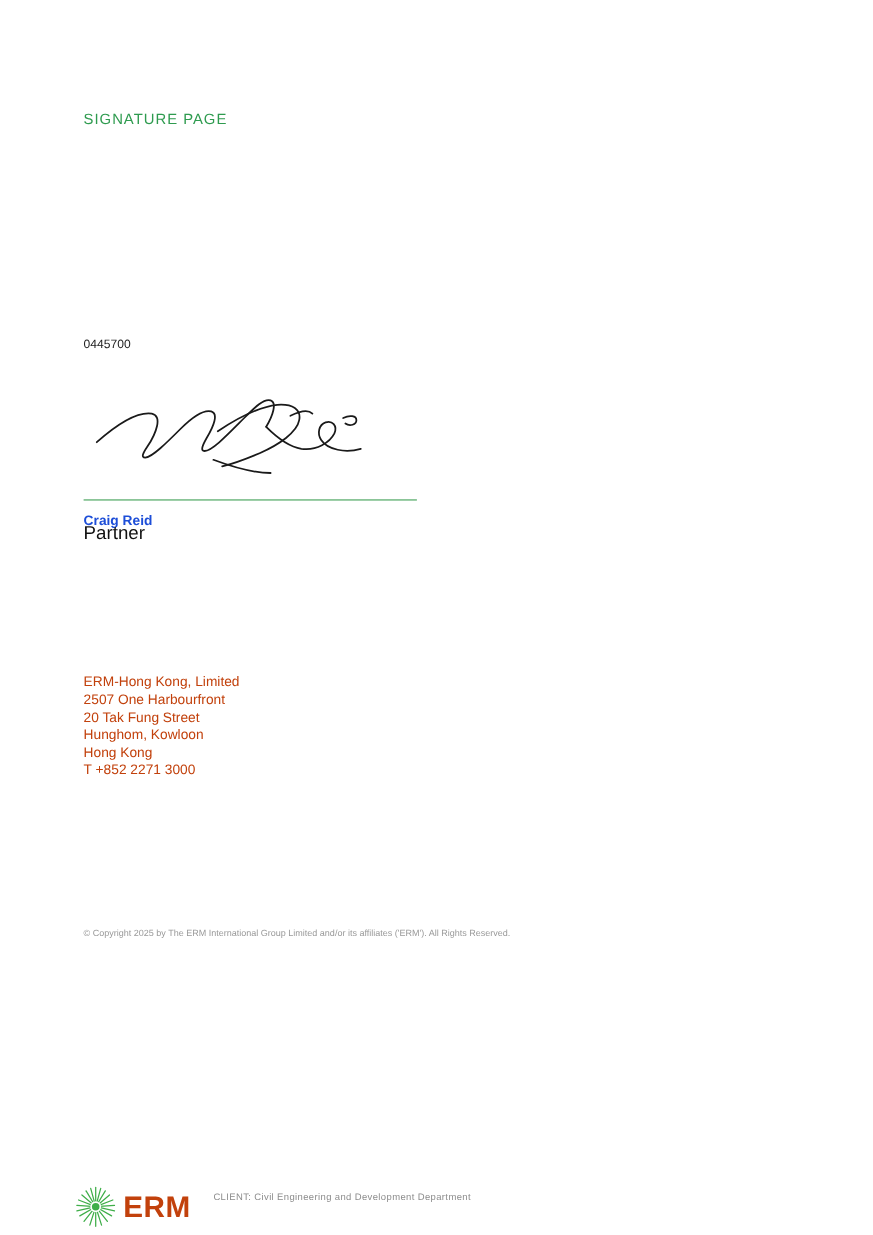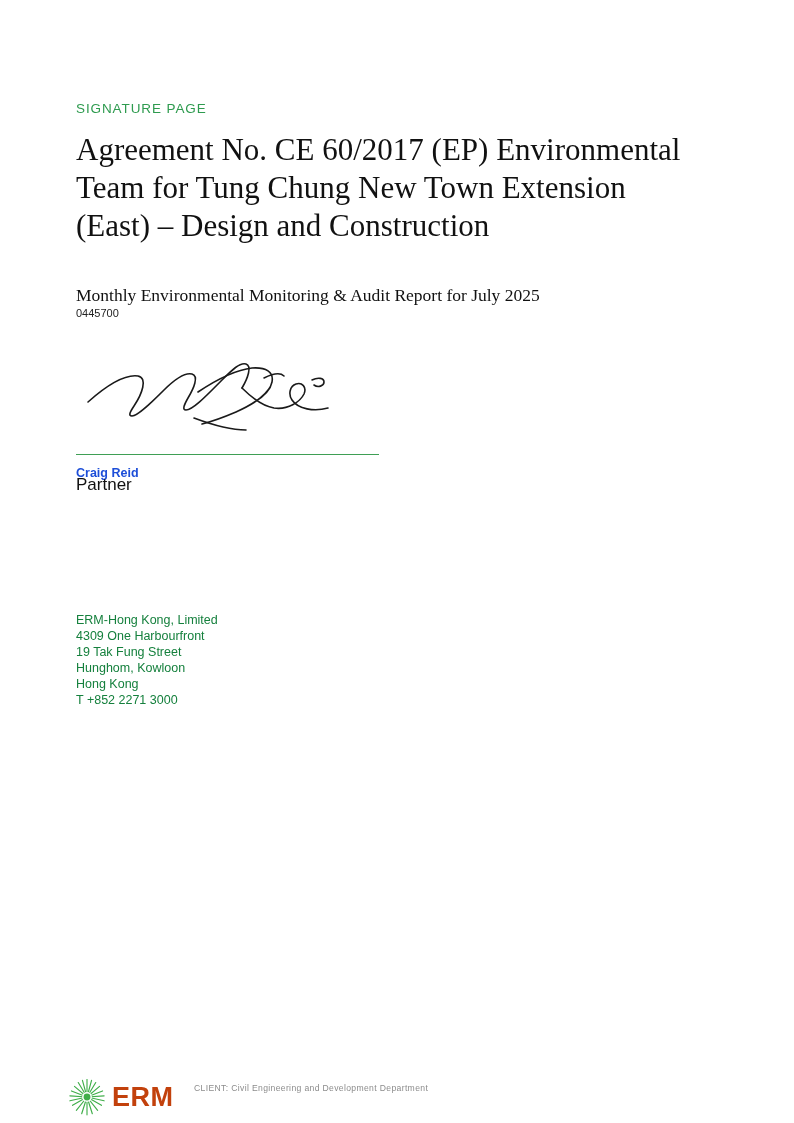--- a/index.html
+++ b/index.html
@@ -101,21 +101,21 @@
     font-size: 17px;
     color: #111111;
   }
 
   .address {
     position: absolute;
     left: 76px;
     top: 584px;
     font-size: 12.5px;
     line-height: 16px;
-    color: #15803d;
+    color: #c2410c;
   }
   .address div {
     white-space: pre;
   }
 
   .copyright {
     position: absolute;
     left: 76px;
     top: 815px;
     width: 620px;
@@ -169,23 +169,21 @@
   }
   .fm-gap { width: 26px; }
 </style>
 </head>
 <body>
 
 <div class="page">
 
   <div class="kicker">SIGNATURE PAGE</div>
 
-  <div class="doc-title">Agreement No. CE 60/2017 (EP) Environmental Team for Tung Chung New Town Extension (East) – Design and Construction</div>
-
-  <div class="doc-subtitle">Monthly Environmental Monitoring &amp; Audit Report for July 2025</div>
+
 
   <div class="doc-number">0445700</div>
 
   <div class="signature-wrap">
     <svg width="305" height="100" viewBox="0 0 305 100" fill="none" xmlns="http://www.w3.org/2000/svg">
       <g stroke="#1a1a1a" stroke-width="1.6" fill="none" stroke-linecap="round" stroke-linejoin="round">
         <path d="M12 52 C30 36, 48 24, 62 26 C72 28, 66 44, 58 56 C54 62, 52 66, 56 66 C62 66, 76 52, 88 40 C98 30, 108 22, 116 24 C123 26, 118 38, 112 48 C108 55, 106 60, 110 60 C117 60, 132 44, 146 30 C156 20, 164 12, 170 14 C176 16, 172 28, 166 38"></path>
         <path d="M122 42 C140 30, 158 20, 176 18 C190 17, 198 22, 196 32 C194 43, 178 54, 160 62 C146 68, 134 72, 126 74"></path>
         <path d="M166 38 C176 48, 186 56, 198 58 C212 60, 224 52, 228 44 C231 37, 226 32, 220 34 C214 36, 212 44, 216 50 C222 59, 238 62, 252 58"></path>
         <path d="M188 28 C196 24, 204 22, 208 26"></path>
@@ -195,28 +193,29 @@
     </svg>
   </div>
 
   <div class="sig-rule"></div>
 
   <div class="signer-name">Craig Reid</div>
   <div class="signer-role">Partner</div>
 
   <div class="address">
     <div>ERM-Hong Kong, Limited</div>
-    <div>4309 One Harbourfront</div>
-    <div>19 Tak Fung Street</div>
+    <div>2507 One Harbourfront</div>
+    <div>20 Tak Fung Street</div>
     <div>Hunghom, Kowloon</div>
     <div>Hong Kong</div>
     <div>T +852 2271 3000</div>
   </div>
 
   <div class="copyright">
+    <div>© Copyright 2025 by The ERM International Group Limited and/or its affiliates ('ERM'). All Rights Reserved.</div>
   </div>
 
   <div class="footer">
     <div class="erm-logo">
       <svg class="erm-mark" viewBox="0 0 100 100" xmlns="http://www.w3.org/2000/svg">
         <g stroke="#3fae49" stroke-width="3" stroke-linecap="round">
           <line x1="50" y1="50" x2="50" y2="4"></line>
           <line x1="50" y1="50" x2="62" y2="6"></line>
           <line x1="50" y1="50" x2="73" y2="12"></line>
           <line x1="50" y1="50" x2="83" y2="22"></line>

